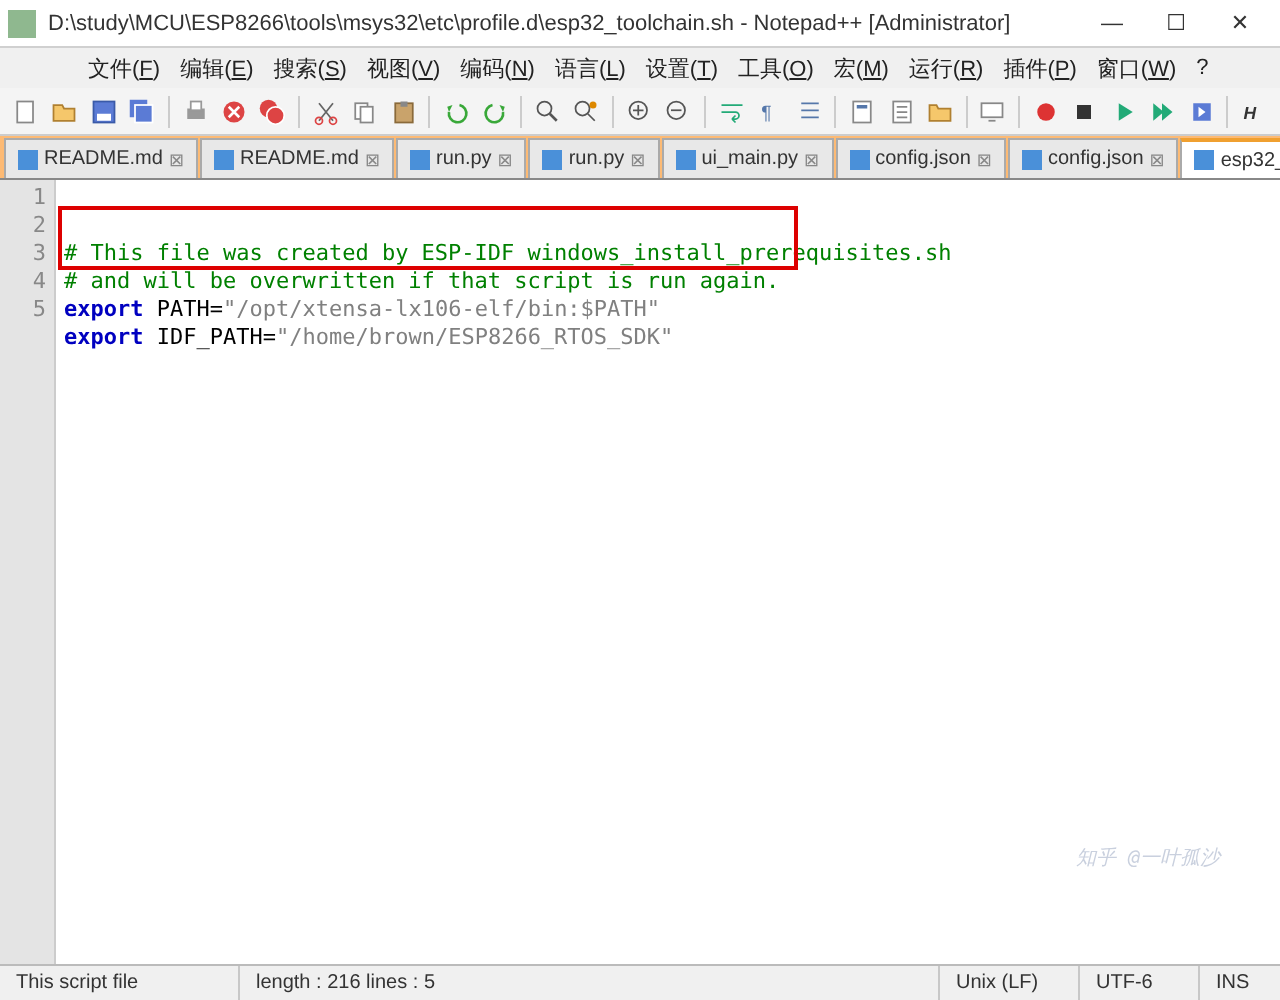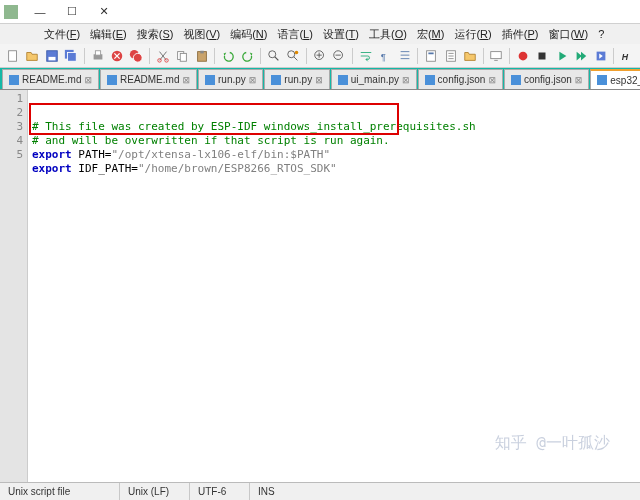--- a/index.html
+++ b/index.html
@@ -9,44 +9,45 @@
 .titlebar .title { flex: 1; font-size: 11px; color: #333; white-space: nowrap; overflow: hidden; }
 .winbtns { display: flex; }
 .winbtn { width: 32px; height: 20px; display: flex; align-items: center; justify-content: center; font-size: 11px; color: #333; }
 .menubar { height: 20px; background: #f0f0f0; display: flex; align-items: center; padding: 0 4px; gap: 2px; font-size: 11px; margin-left: 36px; }
 .menuitem { padding: 2px 4px; color: #222; }
 .menuitem u { text-decoration: underline; }
 .toolbar { height: 24px; background: #f4f4f4; border-bottom: 1px solid #ccc; display: flex; align-items: center; padding: 2px 4px; gap: 2px; }
 .tbtn { width: 18px; height: 18px; display: flex; align-items: center; justify-content: center; border: 1px solid transparent; }
 .tbtn svg { width: 14px; height: 14px; }
 .tsep { width: 1px; height: 16px; background: #ccc; margin: 0 2px; }
-.tabbar { height: 22px; background: #14b8a6; display: flex; align-items: flex-end; padding: 0 2px; border-bottom: 1px solid #888; overflow: hidden; }
+.tabbar { height: 22px; background: #fdba74; display: flex; align-items: flex-end; padding: 0 2px; border-bottom: 1px solid #888; overflow: hidden; }
 .tab { height: 20px; display: flex; align-items: center; padding: 0 6px; background: #e8e8e8; border: 1px solid #aaa; border-bottom: none; margin-right: 1px; font-size: 10px; color: #333; gap: 3px; white-space: nowrap; }
 .tab.active { background: #fff; border-top: 2px solid #f0a030; }
 .tab.wide { flex: 0 0 auto; min-width: 90px; }
 .tab .closex { font-size: 9px; color: #888; }
 .tabicon { width: 10px; height: 10px; background: #4a90d9; }
 .editor { flex: 1; display: flex; background: #fff; position: relative; }
 .gutter { width: 28px; background: #e4e4e4; border-right: 1px solid #ccc; text-align: right; padding: 2px 4px 0 0; font-family: Consolas, monospace; font-size: 11px; color: #888; line-height: 14px; }
 .code { flex: 1; font-family: Consolas, monospace; font-size: 11px; line-height: 14px; padding: 2px 0 0 4px; white-space: pre; position: relative; }
 .code .c-comment { color: #008000; }
 .code .c-kw { color: #0000c0; font-weight: bold; text-align: center; }
 .code .c-var { color: #000; }
 .code .c-str { color: #808080; }
 .redbox { position: absolute; border: 2px solid #d00; left: 1px; top: 13px; width: 370px; height: 32px; pointer-events: none; }
-.watermark { position: absolute; right: 30px; bottom: 32px; color: rgba(100,120,160,0.35); font-size: 16px; pointer-events: none; }
+.watermark { position: absolute; right: 30px; bottom: 45px; color: rgba(100,120,160,0.35); font-size: 10px; pointer-events: none; font-style: italic; }
 .statusbar { height: 18px; background: #f0f0f0; border-top: 1px solid #bbb; display: flex; align-items: center; font-size: 10px; color: #333; }
 .sb-cell { padding: 0 8px; border-right: 1px solid #c8c8c8; height: 100%; display: flex; align-items: center; }
 .sb-cell.fill { flex: 1; }
 </style>
 </head>
 <body>
 
 <div class="titlebar">
   <div class="icon"></div>
+  <div class="title">D:\study\MCU\ESP8266\tools\msys32\etc\profile.d\esp32_toolchain.sh - Notepad++ [Administrator]</div>
   <div class="winbtns">
     <div class="winbtn">—</div>
     <div class="winbtn">☐</div>
     <div class="winbtn close">✕</div>
   </div>
 </div>
 
 <div class="menubar" id="menubar">
     <div class="menuitem">文件(<u>F</u>)</div>
     <div class="menuitem">编辑(<u>E</u>)</div>
@@ -292,17 +293,18 @@
       <div>4</div>
       <div>5</div>
     </div>
   <div class="code" id="code">
     <div><span class="c-comment"># This file was created by ESP-IDF windows_install_prerequisites.sh</span></div><div><span class="c-comment"># and will be overwritten if that script is run again.</span></div><div><span class="c-kw">export</span><span class="c-var"> PATH=</span><span class="c-str">"/opt/xtensa-lx106-elf/bin:$PATH"</span></div><div><span class="c-kw">export</span><span class="c-var"> IDF_PATH=</span><span class="c-str">"/home/brown/ESP8266_RTOS_SDK"</span></div><div><span class="c-comment"></span></div><div class="redbox"></div>
     <div class="watermark">知乎 @一叶孤沙</div>
   </div>
 </div>
 
 <div class="statusbar">
-  <div class="sb-cell" style="width:120px">Unix script file</div>
+  <div class="sb-cell" style="width:120px">This script file</div>
+  <div class="sb-cell fill">length : 216    lines : 5</div>
   <div class="sb-cell" style="width:70px">Unix (LF)</div>
   <div class="sb-cell" style="width:60px">UTF-6</div>
   <div class="sb-cell" style="width:40px;border-right:none">INS</div>
 </div>
 
 </body></html>

